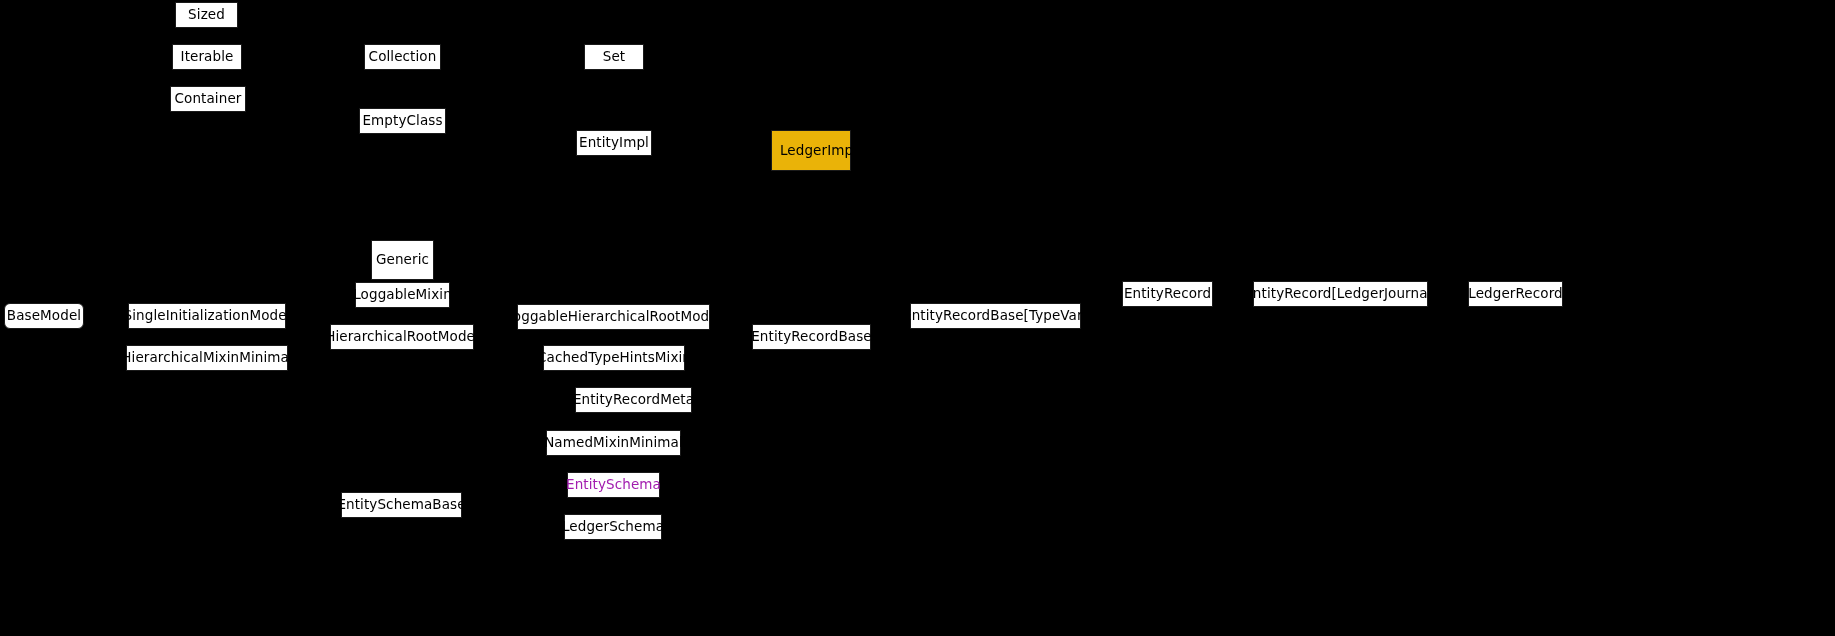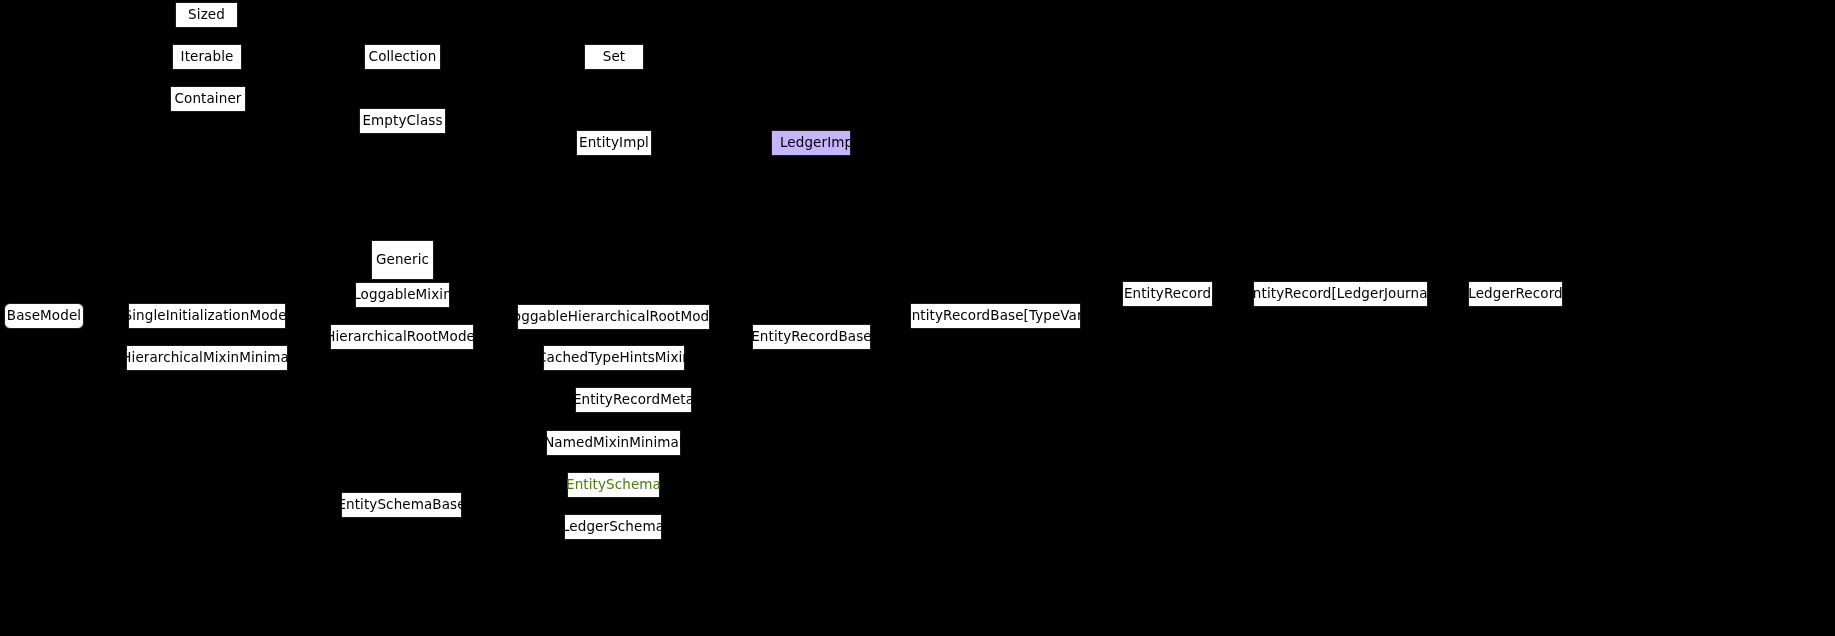--- a/index.html
+++ b/index.html
@@ -89,21 +89,21 @@
     </div>
     <div class="class-node" style="left: 170px; top: 86px; width: 76px; height: 26px; background: rgb(255, 255, 255); border-color: rgb(26, 26, 26); color: rgb(0, 0, 0);">
       <span class="node-label">Container</span>
     </div>
     <div class="class-node" style="left: 359px; top: 108px; width: 87px; height: 26px; background: rgb(255, 255, 255); border-color: rgb(26, 26, 26); color: rgb(0, 0, 0);">
       <span class="node-label">EmptyClass</span>
     </div>
     <div class="class-node" style="left: 576px; top: 130px; width: 76px; height: 26px; background: rgb(255, 255, 255); border-color: rgb(26, 26, 26); color: rgb(0, 0, 0);">
       <span class="node-label">EntityImpl</span>
     </div>
-    <div class="class-node" style="left: 771px; top: 130px; width: 80px; height: 26px; background: #c4b5fd; border-color: rgb(26, 26, 26); color: rgb(0, 0, 0); padding-left: 24px;">
+    <div class="class-node" style="left: 771px; top: 130px; width: 80px; height: 41px; background: #eab308; border-color: rgb(26, 26, 26); color: rgb(0, 0, 0); padding-left: 24px;">
       <span class="node-label">LedgerImpl</span>
     </div>
     <div class="class-node" style="left: 371px; top: 240px; width: 63px; height: 40px; background: rgb(255, 255, 255); border-color: rgb(26, 26, 26); color: rgb(0, 0, 0);">
       <span class="node-label">Generic</span>
     </div>
     <div class="class-node" style="left: 355px; top: 282px; width: 95px; height: 26px; background: rgb(255, 255, 255); border-color: rgb(26, 26, 26); color: rgb(0, 0, 0);">
       <span class="node-label">LoggableMixin</span>
     </div>
     <div class="class-node" style="left: 1122px; top: 281px; width: 91px; height: 26px; background: rgb(255, 255, 255); border-color: rgb(26, 26, 26); color: rgb(0, 0, 0);">
       <span class="node-label">EntityRecord</span>
@@ -137,21 +137,21 @@
     </div>
     <div class="class-node" style="left: 543px; top: 345px; width: 142px; height: 26px; background: rgb(255, 255, 255); border-color: rgb(26, 26, 26); color: rgb(0, 0, 0);">
       <span class="node-label">CachedTypeHintsMixin</span>
     </div>
     <div class="class-node" style="left: 555px; top: 387px; width: 117px; height: 26px; background: rgb(255, 255, 255); border-color: rgb(26, 26, 26); color: rgb(0, 0, 0); margin-left: 20px;">
       <span class="node-label">EntityRecordMeta</span>
     </div>
     <div class="class-node" style="left: 546px; top: 430px; width: 135px; height: 26px; background: rgb(255, 255, 255); border-color: rgb(26, 26, 26); color: rgb(0, 0, 0);">
       <span class="node-label">NamedMixinMinimal</span>
     </div>
-    <div class="class-node" style="left: 567px; top: 472px; width: 93px; height: 26px; background: rgb(255, 255, 255); border-color: rgb(26, 26, 26); color: #4d7c0f;">
+    <div class="class-node" style="left: 567px; top: 472px; width: 93px; height: 26px; background: rgb(255, 255, 255); border-color: rgb(26, 26, 26); color: #a21caf;">
       <span class="node-label">EntitySchema</span>
     </div>
     <div class="class-node" style="left: 341px; top: 492px; width: 121px; height: 26px; background: rgb(255, 255, 255); border-color: rgb(26, 26, 26); color: rgb(0, 0, 0);">
       <span class="node-label">EntitySchemaBase</span>
     </div>
     <div class="class-node" style="left: 564px; top: 514px; width: 98px; height: 26px; background: rgb(255, 255, 255); border-color: rgb(26, 26, 26); color: rgb(0, 0, 0);">
       <span class="node-label">LedgerSchema</span>
     </div>
   </div>
 

